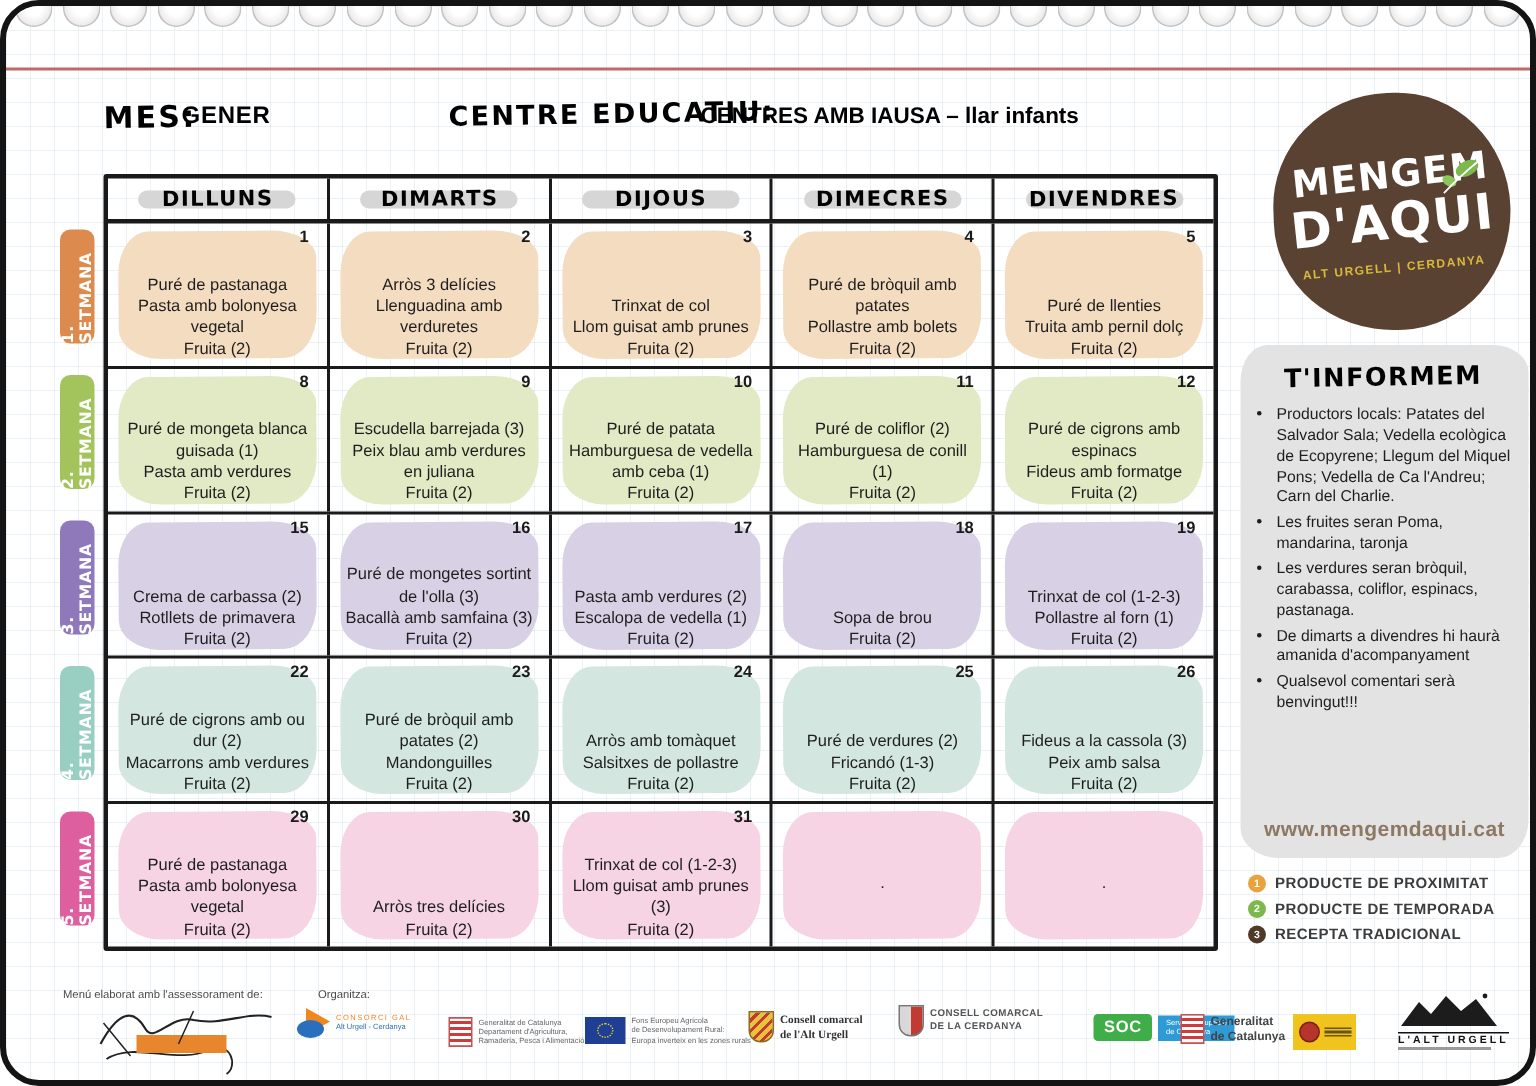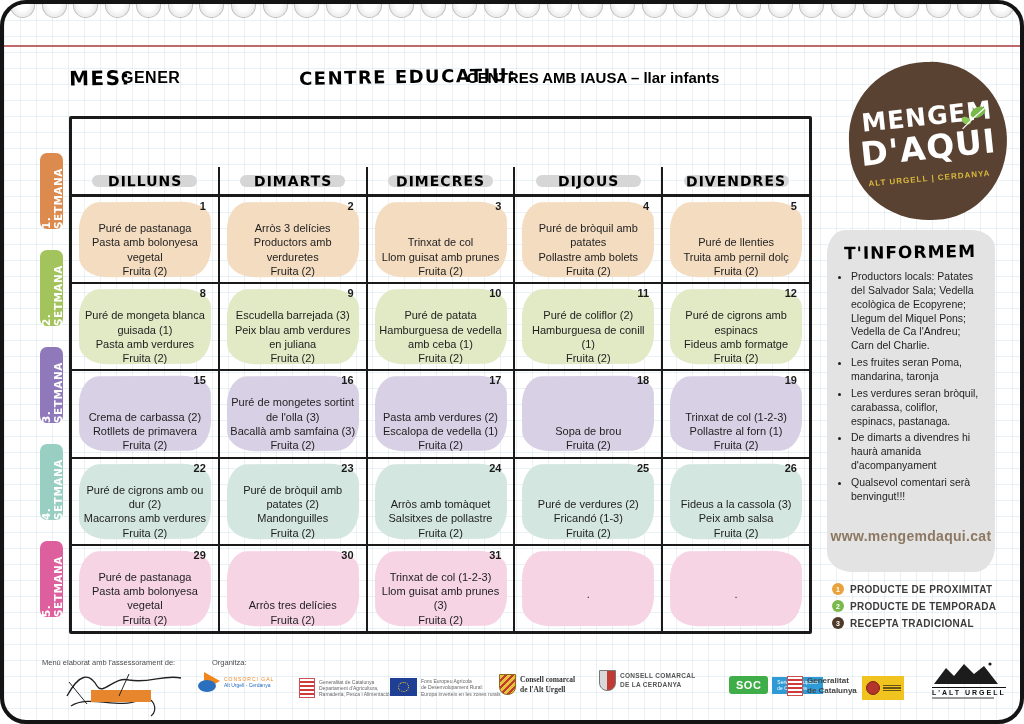--- a/index.html
+++ b/index.html
@@ -34,21 +34,21 @@
   .hdr .mes-value{position:absolute;left:52px;top:3px;font-size:16px;font-weight:bold;letter-spacing:.5px;}
   .hdr .centre-label{position:absolute;left:230px;top:0;font-size:18px;transform:rotate(-1deg);}
   .hdr .centre-value{position:absolute;left:398px;top:3px;font-size:15px;font-weight:bold;}
 
   
   .cal{
     position:absolute;left:65px;top:112px;width:737px;height:512px;
     border:3px solid #1a1a1a;border-radius:2px;
     display:flex;flex-direction:column;z-index:2;background:transparent;
   }
-  .dayrow{display:flex;height:27px;border-bottom:3px solid #1a1a1a;margin-top:48px;}
+  .dayrow{display:flex;height:27px;border-bottom:3px solid #1a1a1a;}
   .daycell{flex:1;position:relative;display:flex;align-items:center;justify-content:center;border-left:2px solid #1a1a1a;}
   .daycell:first-child{border-left:none;}
   .day-hl{position:absolute;width:72%;height:12px;top:8px;left:14%;background:#d6d6d6;border-radius:7px;}
   .dayname{position:relative;font-size:14px;letter-spacing:1px;transform:rotate(-.5deg);}
   .wrow{flex:1;display:flex;border-bottom:2px solid #1a1a1a;}
   .wrow:last-child{border-bottom:none;}
   .cell{flex:1;position:relative;border-left:2px solid #1a1a1a;}
   .cell:first-child{border-left:none;}
   .blob{
     position:absolute;inset:5px 7px;background:var(--cell,#eee);
@@ -77,28 +77,28 @@
     display:flex;flex-direction:column;align-items:center;justify-content:center;
     transform:rotate(-2deg);color:#fff;text-align:center;
   }
   .logo .l1{font-family:"DejaVu Sans",sans-serif;font-weight:bold;font-size:25px;letter-spacing:1px;transform:rotate(-4deg);margin-top:2px;}
   .logo .l2{font-family:"DejaVu Sans",sans-serif;font-weight:bold;font-size:33px;letter-spacing:1px;transform:rotate(-4deg);line-height:1;}
   .logo .sub{margin-top:10px;font-size:8px;font-weight:bold;letter-spacing:1px;color:#d9b93c;transform:rotate(-3deg);}
   .logo .leaf{position:absolute;right:18px;top:44px;}
 
   
   .info{
-    position:absolute;left:823px;top:226px;width:168px;height:342px;z-index:2;
+    position:absolute;left:823px;top:226px;width:192px;height:342px;z-index:2;
     background:#e3e3e3;border-radius:18px 24px 20px 26px / 24px 18px 26px 20px;
     box-sizing:border-box;padding:10px 10px 8px 8px;
   }
   .info .title{text-align:center;font-size:17px;letter-spacing:1px;transform:rotate(-1deg);margin-top:2px;}
   .info ul{margin:8px 0 0 0;padding-left:16px;}
   .info li{font-size:10.5px;line-height:1.32;margin-bottom:3px;color:#1e1e1e;}
-  .info .site{position:absolute;bottom:28px;left:0;right:0;text-align:center;
+  .info .site{position:absolute;bottom:12px;left:0;right:0;text-align:center;
     font-size:14px;font-weight:bold;color:#8d7862;letter-spacing:.3px;}
 
   
   .legend{position:absolute;left:828px;top:579px;z-index:2;}
   .legrow{display:flex;align-items:center;margin-bottom:5px;}
   .legdot{width:12px;height:12px;border-radius:50%;color:#fff;font-size:7px;font-weight:bold;
     display:flex;align-items:center;justify-content:center;margin-right:6px;flex:none;}
   .leglabel{font-size:10px;font-weight:bold;color:#3c3c3c;letter-spacing:.3px;}
 
   
@@ -184,25 +184,25 @@
       <div class="daycell">
           <span class="day-hl"></span>
           <span class="dayname hand">DILLUNS</span>
         </div>
       <div class="daycell">
           <span class="day-hl"></span>
           <span class="dayname hand">DIMARTS</span>
         </div>
       <div class="daycell">
           <span class="day-hl"></span>
-          <span class="dayname hand">DIMECRES</span>
+          <span class="dayname hand">DIJOUS</span>
         </div>
       <div class="daycell">
           <span class="day-hl"></span>
-          <span class="dayname hand">DIJOUS</span>
+          <span class="dayname hand">DIMECRES</span>
         </div>
       <div class="daycell">
           <span class="day-hl"></span>
           <span class="dayname hand">DIVENDRES</span>
         </div>
     </div>
 
     <div class="wrow" style=";--cell:#f4dcc1">
       <div class="cell">
           <div class="blob"></div>
@@ -211,21 +211,21 @@
             <div>Puré de pastanaga</div>
             <div>Pasta amb bolonyesa vegetal</div>
             <div>Fruita (2)</div>
           </div>
         </div>
       <div class="cell">
           <div class="blob"></div>
           <span class="cellnum">2</span>
           <div class="menu">
             <div>Arròs 3 delícies</div>
-            <div>Productors amb verduretes</div>
+            <div>Llenguadina amb verduretes</div>
             <div>Fruita (2)</div>
           </div>
         </div>
       <div class="cell">
           <div class="blob"></div>
           <span class="cellnum">3</span>
           <div class="menu">
             <div>Trinxat de col</div>
             <div>Llom guisat amb prunes</div>
             <div>Fruita (2)</div>

